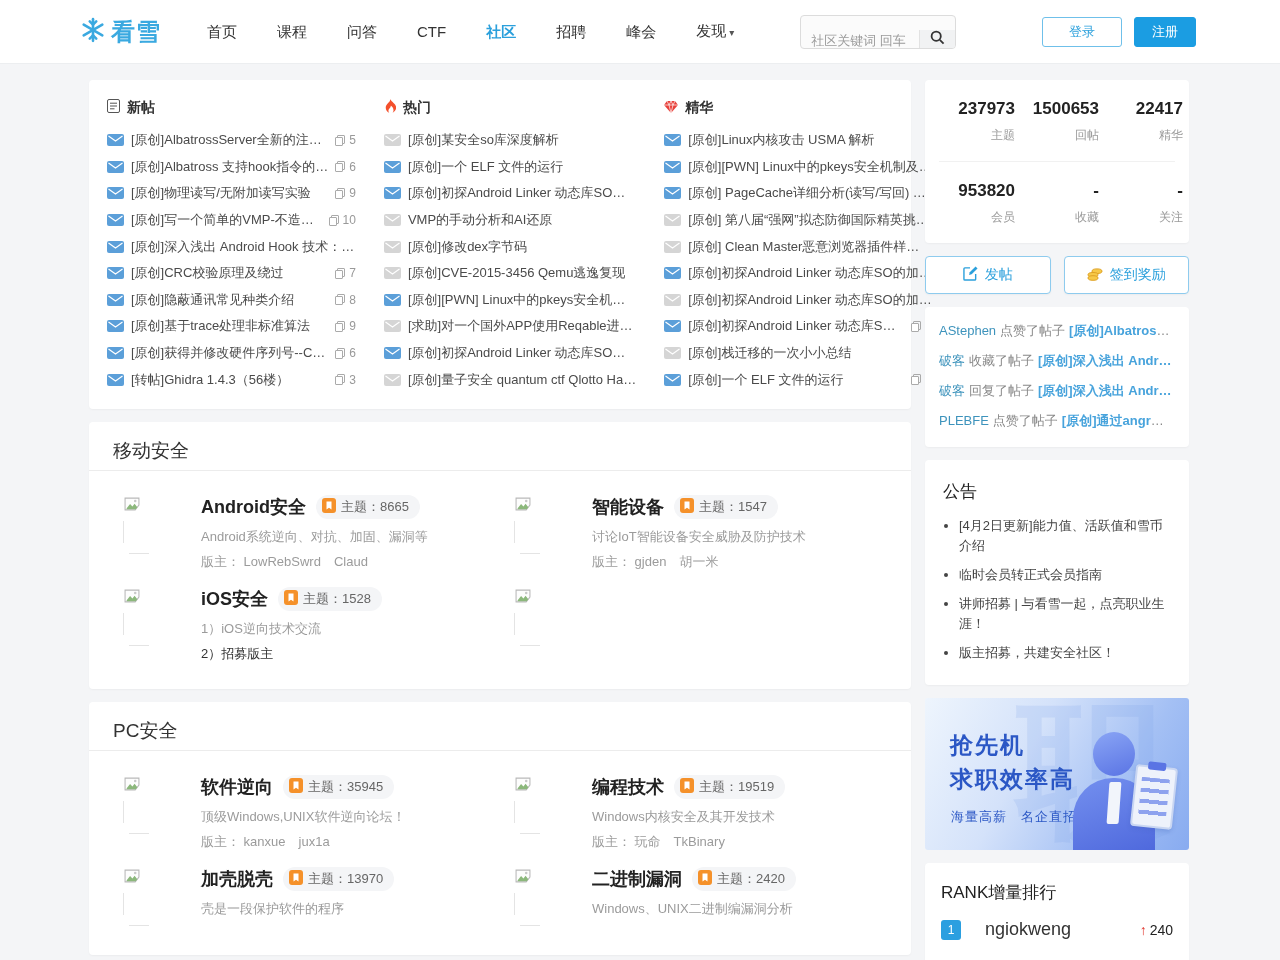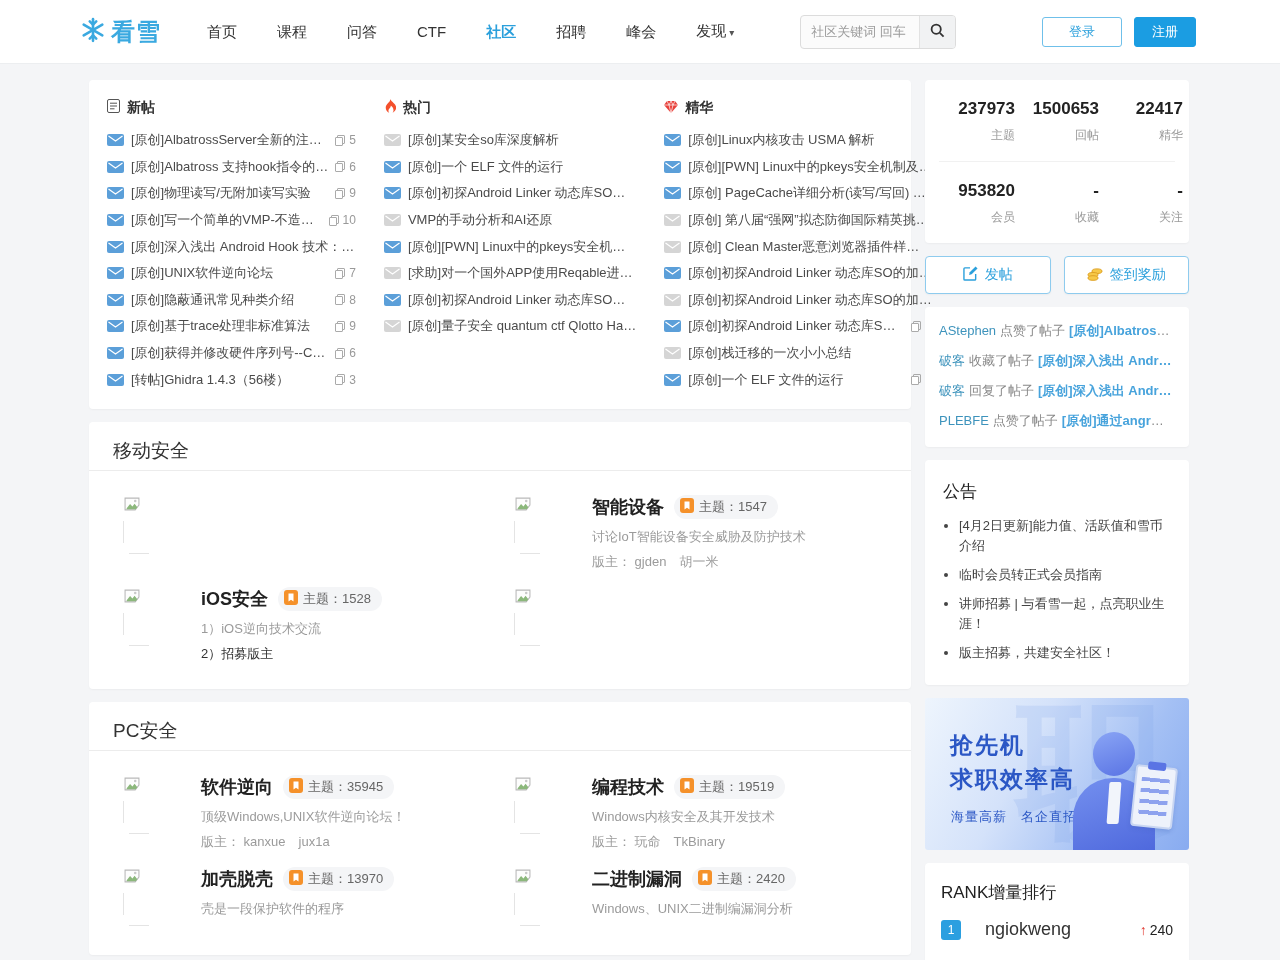--- a/index.html
+++ b/index.html
@@ -9,21 +9,21 @@
   .header { height:64px; background:#fff; border-bottom:1px solid #eceef0;
     display:flex; align-items:center; padding:0 84px 0 80px; }
   .logo { display:flex; align-items:center; gap:5px; cursor:pointer; }
   .logo-text { font-size:24px; font-weight:bold; color:#3aa9e0; letter-spacing:1px; }
   .nav { display:flex; align-items:center; margin-left:26px; }
   .nav-item { font-size:15px; color:#333; padding:0 20px; line-height:64px; cursor:pointer;
     text-decoration:none; white-space:nowrap; }
   .nav-item.active { color:#2ba0dc; font-weight:bold; }
   .nav-caret { font-size:10px; color:#555; margin-left:3px; }
   .search-wrap { display:flex; margin-left:46px; height:34px; border:1px solid #dcdcdc;
-    border-radius:4px; overflow:hidden; background:#fbfbfb; }
+    border-radius:4px; overflow:hidden; background:#fbfbfb;align-items:flex-end; }
   .search-input { width:118px; border:none; outline:none; background:transparent;
     padding:0 10px; font-size:13px; color:#333; font-family:inherit; }
   .search-input::placeholder { color:#9b9b9b; }
   .search-btn { width:36px; background:#f1f2f3; border:none; border-left:1px solid #e2e2e2;
     display:flex; align-items:center; justify-content:center; cursor:pointer; }
   .auth { margin-left:auto; display:flex; gap:12px; }
   .btn-login { width:80px; height:30px; background:#fff; border:1px solid #6fc0ea;
     color:#2ba0dc; font-size:13px; border-radius:3px; cursor:pointer; font-family:inherit; }
   .btn-register { width:62px; height:30px; background:#1b9de2; border:1px solid #1b9de2;
     color:#fff; font-size:13px; border-radius:3px; cursor:pointer; font-family:inherit; }
@@ -261,21 +261,21 @@
 
           </div>
 
           <div class="post-row">
             <span class="env env-blue">
               <svg width="17" height="12" viewBox="0 0 17 12">
                 <rect width="17" height="12" rx="2" fill="currentColor"></rect>
                 <path d="M1.5 2l7 5 7-5" stroke="#fff" stroke-width="1.2" fill="none"></path>
               </svg>
             </span>
-            <span class="post-title">[原创]UNIX软件逆向论坛</span>
+            <span class="post-title">[原创]CRC校验原理及绕过</span>
             <span class="post-count">
               <span class="copy-ic"></span>
               <span>7</span>
             </span>
           </div>
 
           <div class="post-row">
             <span class="env env-blue">
               <svg width="17" height="12" viewBox="0 0 17 12">
                 <rect width="17" height="12" rx="2" fill="currentColor"></rect>
@@ -380,21 +380,41 @@
             <span class="env env-gray">
               <svg width="17" height="12" viewBox="0 0 17 12">
                 <rect width="17" height="12" rx="2" fill="currentColor"></rect>
                 <path d="M1.5 2l7 5 7-5" stroke="#fff" stroke-width="1.2" fill="none"></path>
               </svg>
             </span>
             <span class="post-title">VMP的手动分析和AI还原</span>
 
           </div>
 
-
+          <div class="post-row">
+            <span class="env env-gray">
+              <svg width="17" height="12" viewBox="0 0 17 12">
+                <rect width="17" height="12" rx="2" fill="currentColor"></rect>
+                <path d="M1.5 2l7 5 7-5" stroke="#fff" stroke-width="1.2" fill="none"></path>
+              </svg>
+            </span>
+            <span class="post-title">[原创]修改dex字节码</span>
+
+          </div>
+
+          <div class="post-row">
+            <span class="env env-gray">
+              <svg width="17" height="12" viewBox="0 0 17 12">
+                <rect width="17" height="12" rx="2" fill="currentColor"></rect>
+                <path d="M1.5 2l7 5 7-5" stroke="#fff" stroke-width="1.2" fill="none"></path>
+              </svg>
+            </span>
+            <span class="post-title">[原创]CVE-2015-3456 Qemu逃逸复现</span>
+
+          </div>
 
           <div class="post-row">
             <span class="env env-blue">
               <svg width="17" height="12" viewBox="0 0 17 12">
                 <rect width="17" height="12" rx="2" fill="currentColor"></rect>
                 <path d="M1.5 2l7 5 7-5" stroke="#fff" stroke-width="1.2" fill="none"></path>
               </svg>
             </span>
             <span class="post-title">[原创][PWN] Linux中的pkeys安全机…</span>
 
@@ -569,20 +589,36 @@
       <div class="section-title">移动安全</div>
       <div class="forum-grid">
 
           <div class="forum">
             <div class="thumb">
               <svg width="16" height="14" viewBox="0 0 15 13">
                 <path d="M1 1h13v6.5L10.5 12H1z" fill="#fdfdfd" stroke="#b9b9b9"></path>
                 <path d="M2.5 10.5l3.2-4 2.2 2.4 2-2.6 2.6 3.2-1.5 2H2.5z" fill="#8cb87c"></path>
                 <circle cx="10.5" cy="3.6" r="1.2" fill="#c9c9c9"></circle>
               </svg>
+            </div>
+            <div class="f-body">
+              <div class="f-title-row">
+                <span class="f-name">Android安全</span>
+                <span class="badge">
+                  <span>
+                    <svg width="14" height="15" viewBox="0 0 14 15">
+                      <rect width="14" height="15" rx="3" fill="#f5912a"></rect>
+                      <path d="M4.5 3.5h5v8L7 9.7l-2.5 1.8z" fill="#fff"></path>
+                    </svg>
+                  </span>
+                  <span>主题：8665</span>
+                </span>
+              </div>
+              <div class="f-desc">Android系统逆向、对抗、加固、漏洞等</div>
+              <div class="f-mods">版主： LowRebSwrd　Claud</div>
             </div>
           </div>
 
           <div class="forum">
             <div class="thumb">
               <svg width="16" height="14" viewBox="0 0 15 13">
                 <path d="M1 1h13v6.5L10.5 12H1z" fill="#fdfdfd" stroke="#b9b9b9"></path>
                 <path d="M2.5 10.5l3.2-4 2.2 2.4 2-2.6 2.6 3.2-1.5 2H2.5z" fill="#8cb87c"></path>
                 <circle cx="10.5" cy="3.6" r="1.2" fill="#c9c9c9"></circle>
               </svg>

